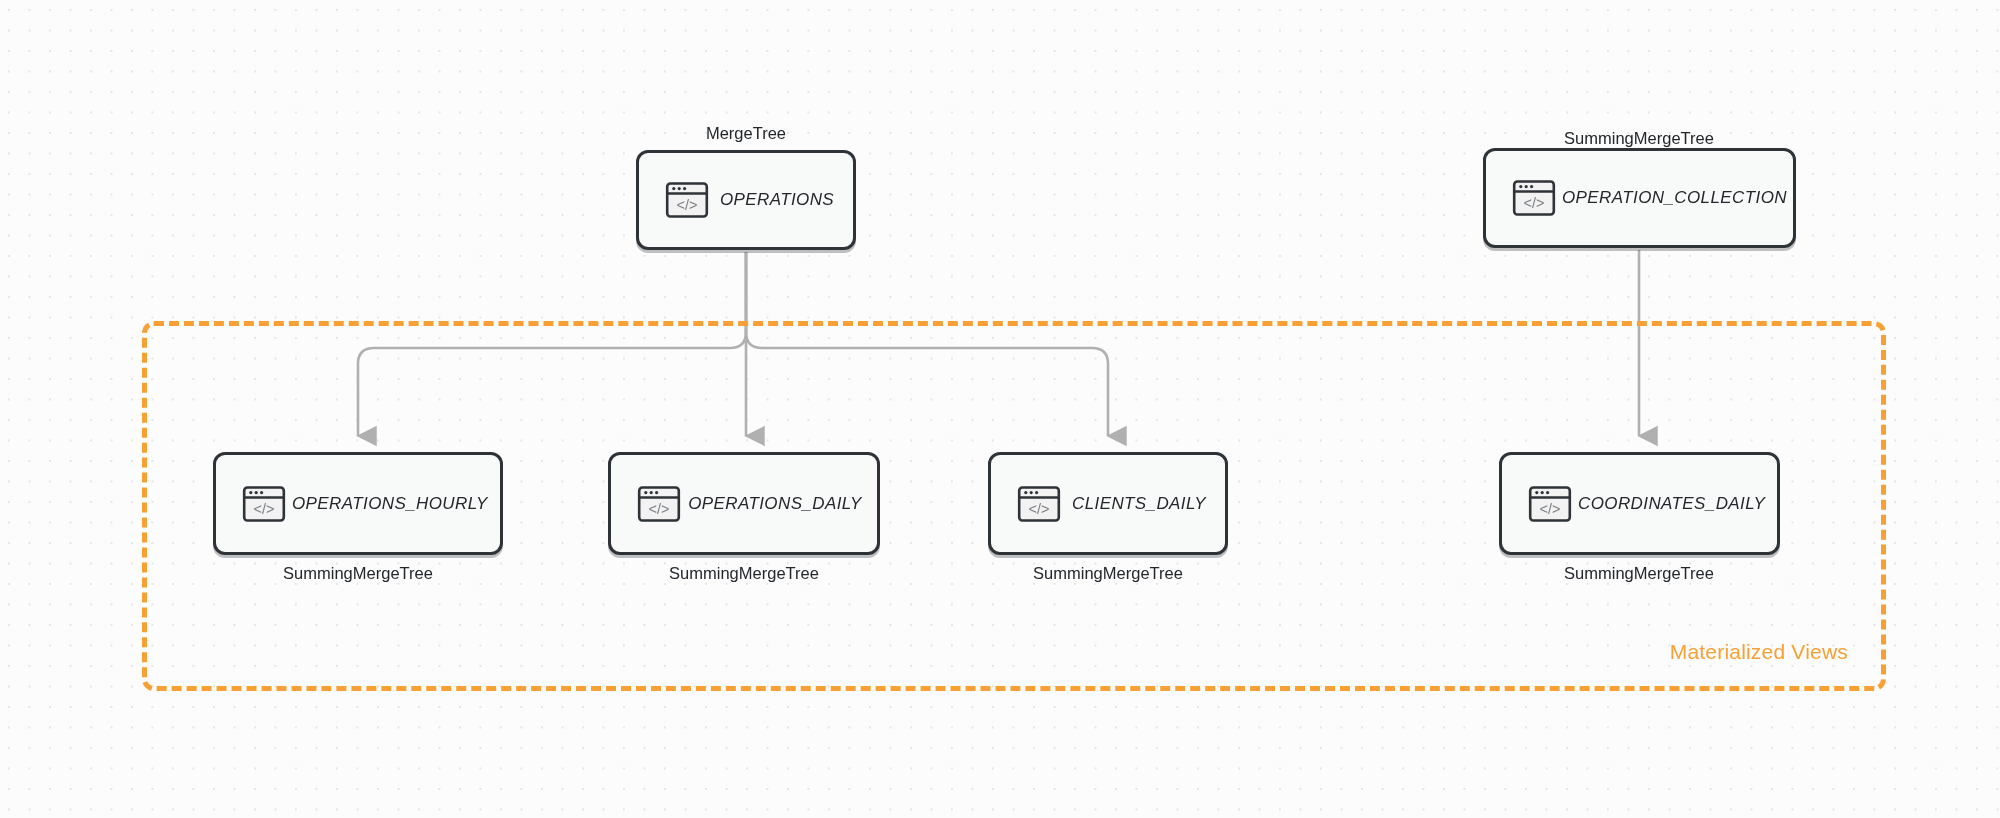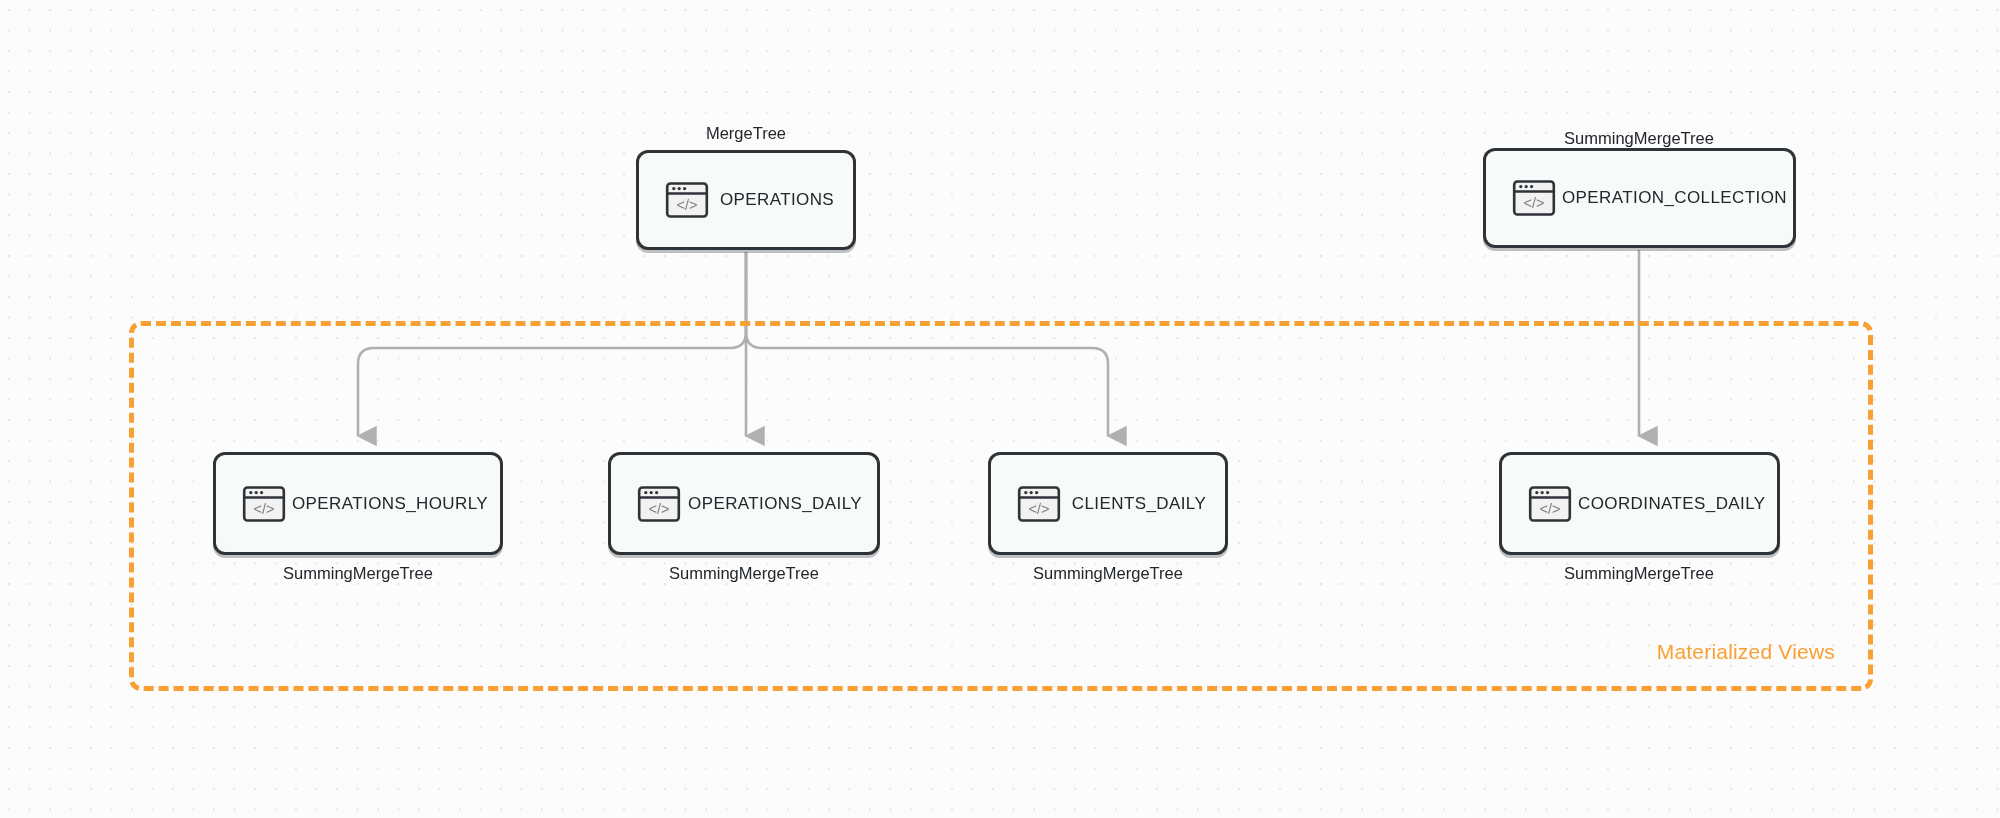--- a/index.html
+++ b/index.html
@@ -27,21 +27,21 @@
     left: 0;
     top: 0;
     width: 2000px;
     height: 818px;
     pointer-events: none;
   }
 
   
   .mv-group {
     position: absolute;
-    left: 129px;
+    left: 142px;
     top: 321px;
     width: 1744px;
     height: 370px;
     border: 5px dashed #f8a033;
     border-radius: 12px;
     box-sizing: border-box;
   }
   .mv-label {
     position: absolute;
     right: 33px;
@@ -65,20 +65,21 @@
   }
   .node-icon {
     flex: 0 0 auto;
     margin-left: 26px;
     width: 44px;
     height: 44px;
   }
   .node-label {
     flex: 1 1 auto;
     text-align: center;
+    font-style: italic;
     font-size: 17px;
     color: #23272b;
     letter-spacing: 0.4px;
     padding-right: 14px;
     padding-left: 6px;
     white-space: nowrap;
   }
 
   
   .caption {

